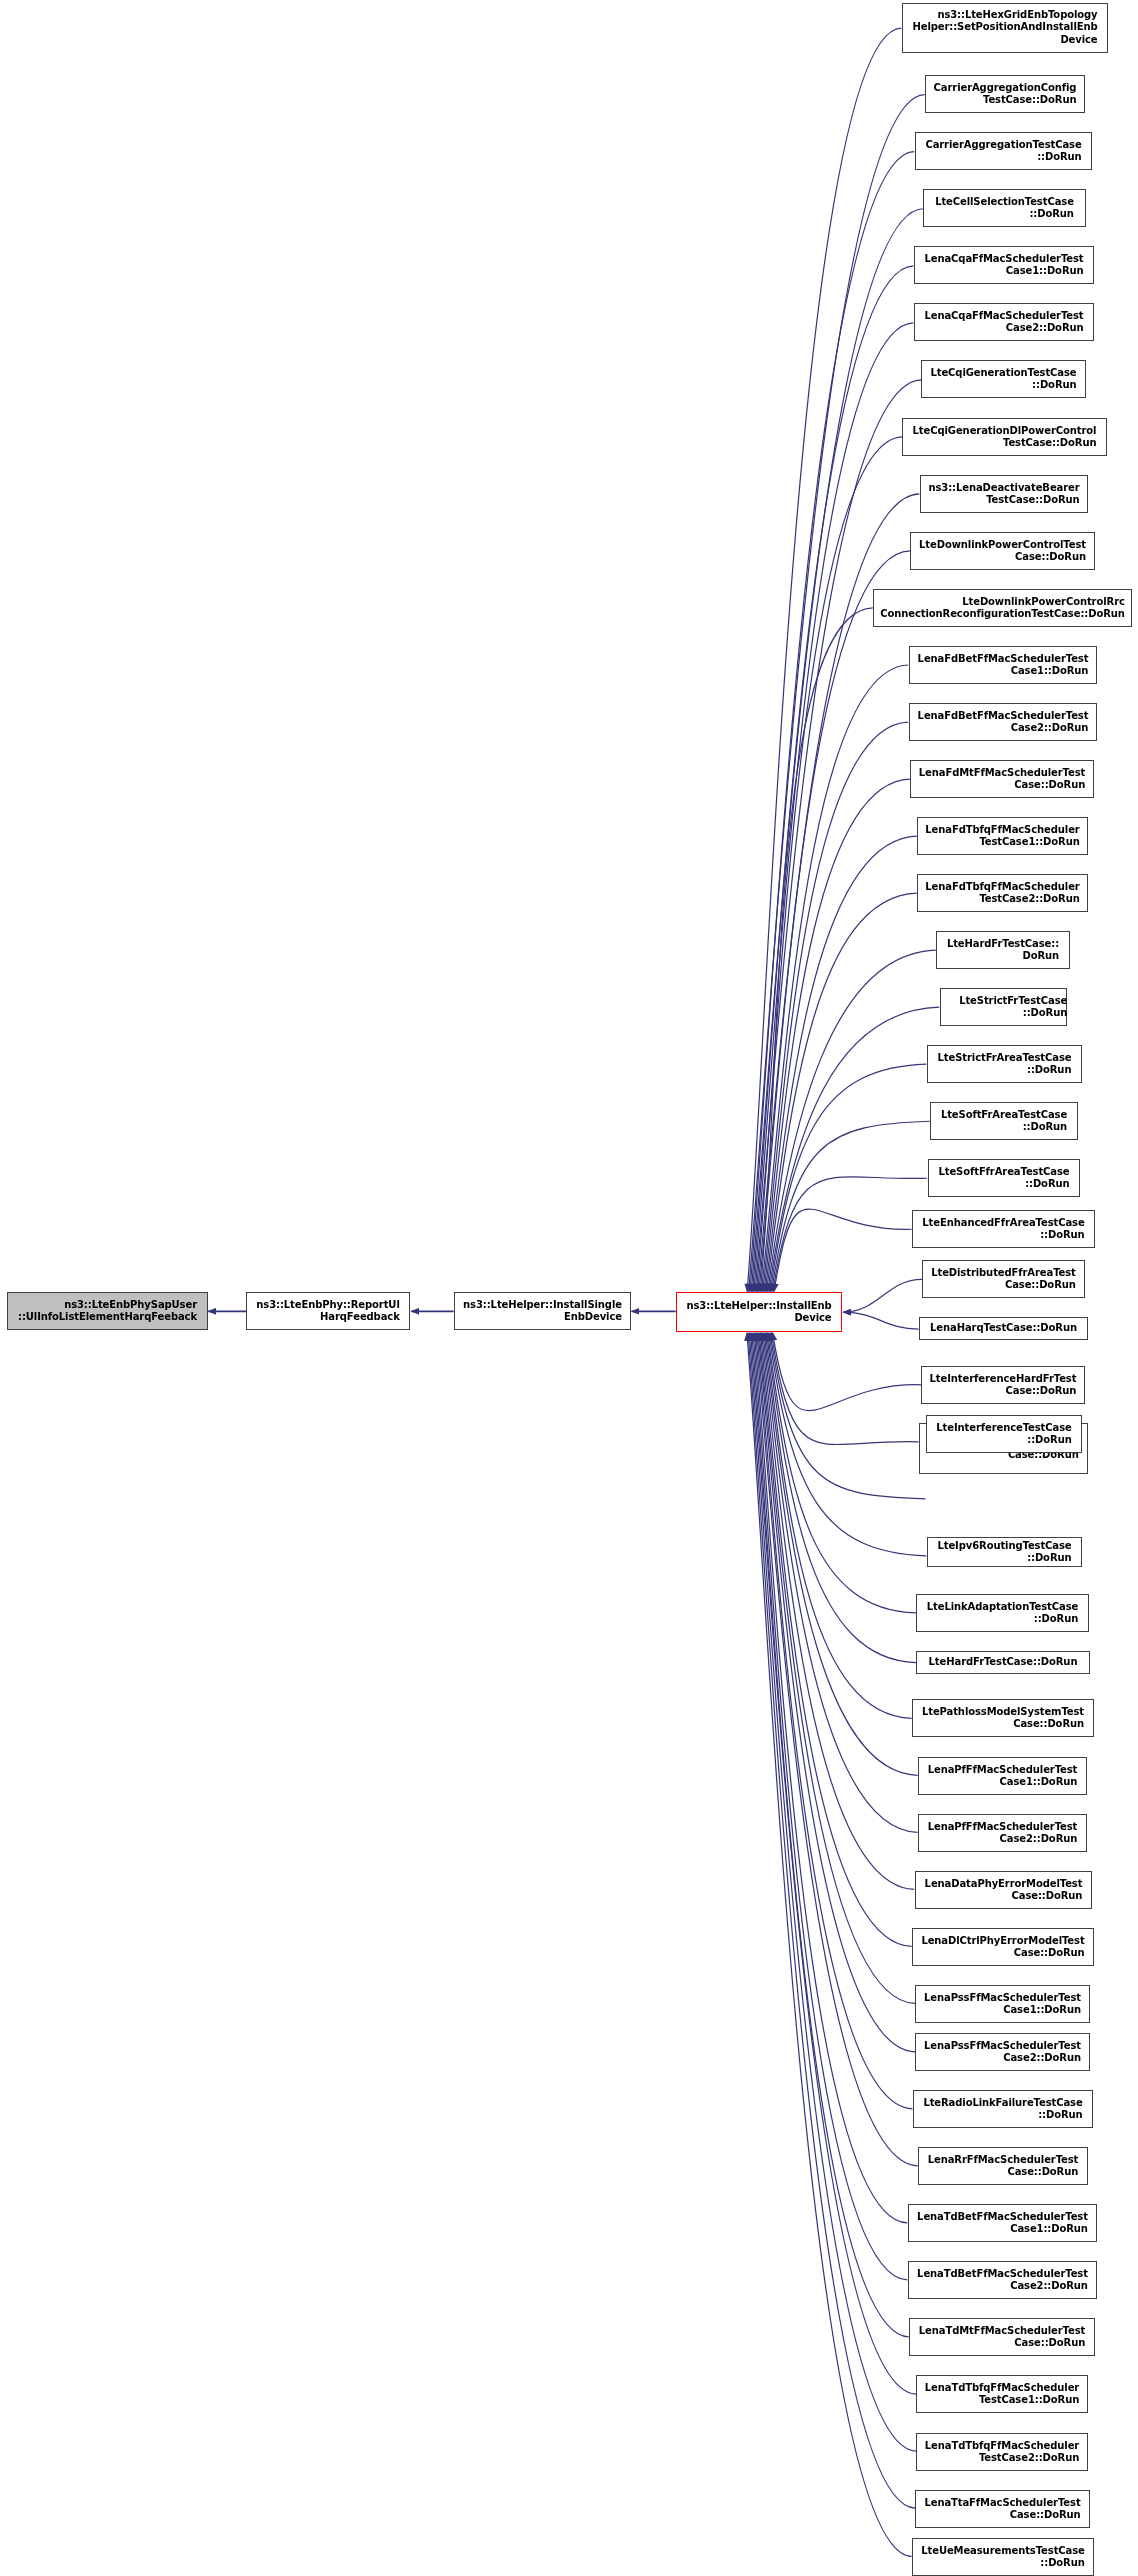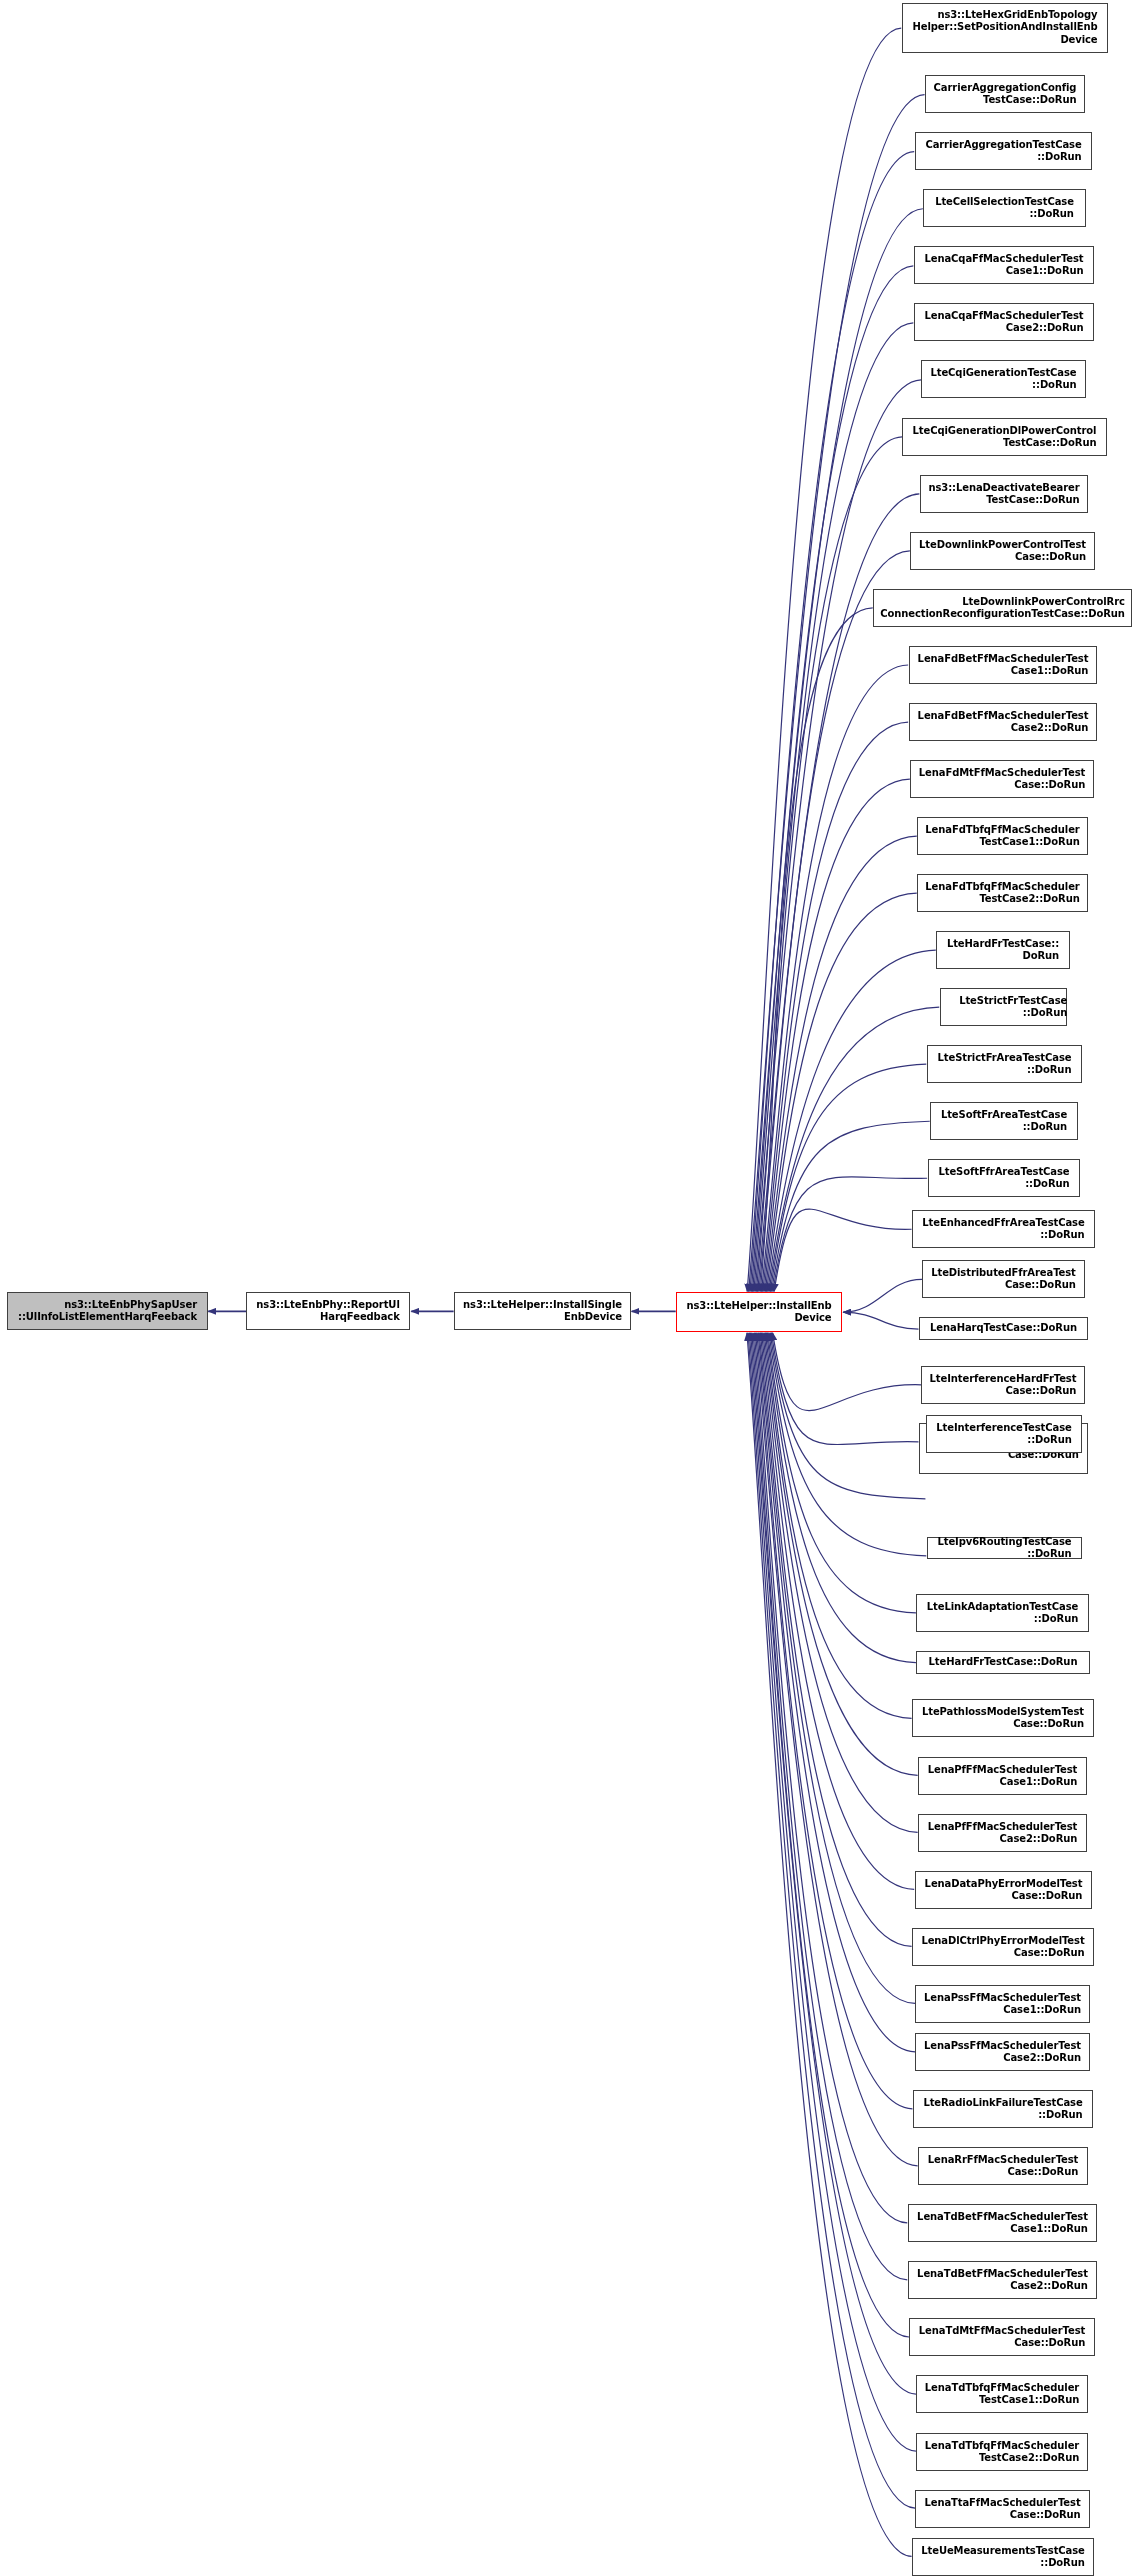--- a/index.html
+++ b/index.html
@@ -168,21 +168,21 @@
 ::DoRun</div>
       <div class="node" style="left: 922px; top: 1260px; width: 163px; height: 38px;">LteDistributedFfrAreaTest
 Case::DoRun</div>
       <div class="node" style="left: 919px; top: 1317px; width: 169px; height: 23px;">LenaHarqTestCase::DoRun</div>
       <div class="node" style="left: 921px; top: 1366px; width: 164px; height: 38px;">LteInterferenceHardFrTest
 Case::DoRun</div>
       <div class="node" style="left: 919px; top: 1423px; width: 169px; height: 51px;">LteInterferenceStrictFrTest
 Case::DoRun</div>
       <div class="node" style="left: 926px; top: 1415px; width: 156px; height: 38px;">LteInterferenceTestCase
 ::DoRun</div>
-      <div class="node" style="left: 927px; top: 1537px; width: 155px; height: 22px;">LteIpv6RoutingTestCase
+      <div class="node" style="left: 927px; top: 1537px; width: 155px; height: 30px;">LteIpv6RoutingTestCase
 ::DoRun</div>
       <div class="node" style="left: 916px; top: 1594px; width: 173px; height: 38px;">LteLinkAdaptationTestCase
 ::DoRun</div>
       <div class="node" style="left: 916px; top: 1651px; width: 174px; height: 23px;">LteHardFrTestCase::DoRun</div>
       <div class="node" style="left: 912px; top: 1699px; width: 182px; height: 38px;">LtePathlossModelSystemTest
 Case::DoRun</div>
       <div class="node" style="left: 918px; top: 1757px; width: 169px; height: 38px;">LenaPfFfMacSchedulerTest
 Case1::DoRun</div>
       <div class="node" style="left: 918px; top: 1814px; width: 169px; height: 38px;">LenaPfFfMacSchedulerTest
 Case2::DoRun</div>

